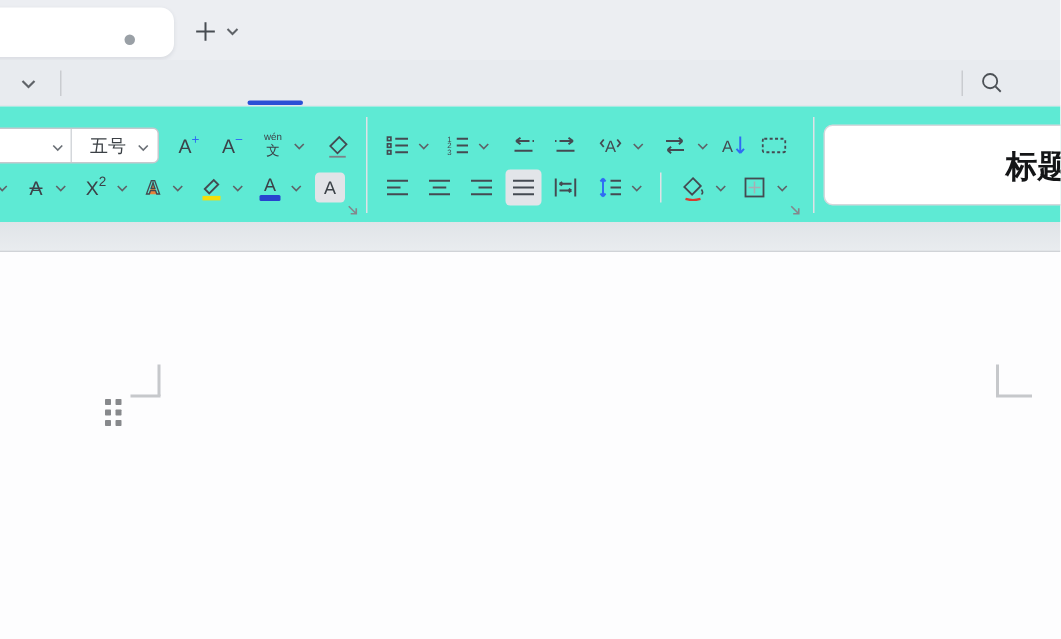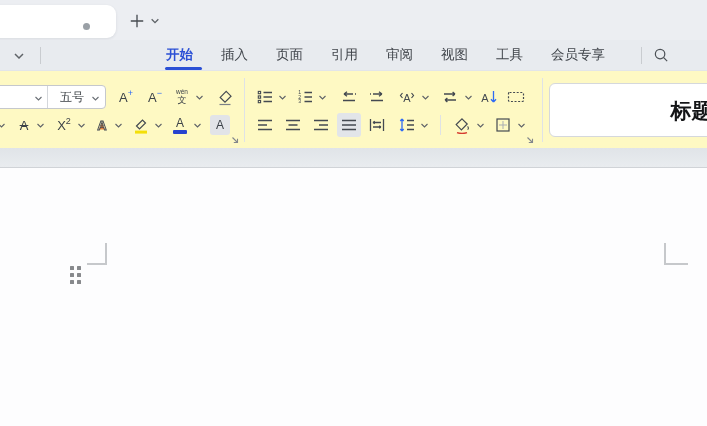--- a/index.html
+++ b/index.html
@@ -19,21 +19,21 @@
   .collapse { position:absolute; left:12px; top:9px; width:14px; height:14px; display:flex; align-items:center; justify-content:center; }
   .mb-div { position:absolute; left:40px; top:7px; width:1px; height:17px; background:#c9ccd0; }
   .menu-tabs { position:absolute; left:166px; top:0; height:30px; display:flex; gap:28px; align-items:center; }
   .menu-tab { font-size:13.5px; color:#40454b; white-space:nowrap; cursor:default; }
   .menu-tab.active { color:#2b50d5; font-weight:700; }
   .active-underline { position:absolute; left:165px; top:27px; width:37px; height:2.5px; background:#2b50d5; border-radius:2px; }
   .search-div { position:absolute; left:641px; top:7px; width:1px; height:17px; background:#c9ccd0; }
   .searchbtn { position:absolute; left:651px; top:5px; width:20px; height:20px; display:flex; align-items:center; justify-content:center; }
 
   
-  .ribbon { position:absolute; left:0; top:71px; width:707px; height:77px; background:#fef9c3; }
+  .ribbon { position:absolute; left:0; top:71px; width:707px; height:77px; background:#5eead4; }
   .grp-div { position:absolute; top:7px; width:1px; height:64px; background:#dfe2e6; }
   .btn { position:absolute; height:24px; display:flex; align-items:center; justify-content:center; border-radius:3px; }
   .btn.active { background:#e2e5e9; }
   .chev { position:absolute; width:10px; height:10px; display:flex; align-items:center; justify-content:center; }
   .letter { font-size:13px; color:#3c4248; line-height:1; }
   .sup { font-size:9px; position:relative; top:-4px; line-height:1; }
   .sup.blue { color:#2f6bf4; }
   .combo { position:absolute; left:-38px; top:14px; width:144px; height:24px; background:#fff;
            border:1px solid #c5c8cd; border-radius:4px; display:flex; }
   .combo .seg1 { width:85px; border-right:1px solid #d4d7db; position:relative; }
@@ -96,30 +96,20 @@
 
   <div class="menubar">
     <div class="collapse">
       <span>
         <svg width="12" height="12" viewBox="0 0 9 9" stroke="#5f6368" stroke-width="1.1" fill="none">
           <path d="M1.5 3 L4.5 6 L7.5 3"></path>
           </svg>
       </span>
     </div>
     <div class="mb-div"></div>
-    <div class="menu-tabs">
-      <span class="menu-tab active">开始</span>
-      <span class="menu-tab">插入</span>
-      <span class="menu-tab">页面</span>
-      <span class="menu-tab">引用</span>
-      <span class="menu-tab">审阅</span>
-      <span class="menu-tab">视图</span>
-      <span class="menu-tab">工具</span>
-      <span class="menu-tab">会员专享</span>
-    </div>
     <div class="active-underline"></div>
     <div class="search-div"></div>
     <div class="searchbtn">
       <span>
         <svg width="17" height="17" viewBox="0 0 18 18" stroke="#4c5156" stroke-width="1.3" fill="none">
           <circle cx="7.5" cy="7.5" r="5"></circle>
             <path d="M11.3 11.3 L15 15"></path>
           </svg>
       </span>
     </div>

